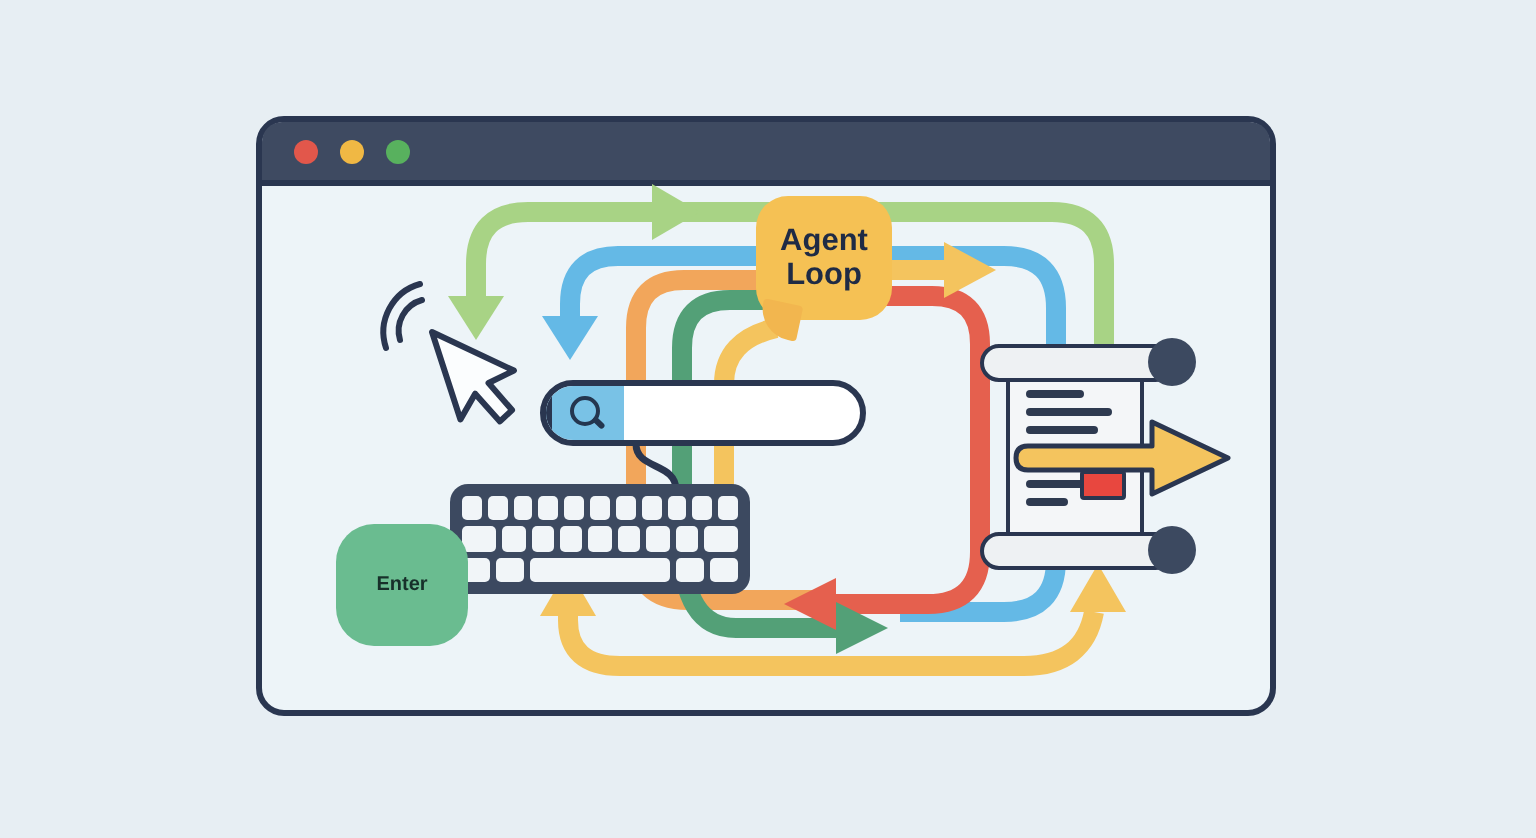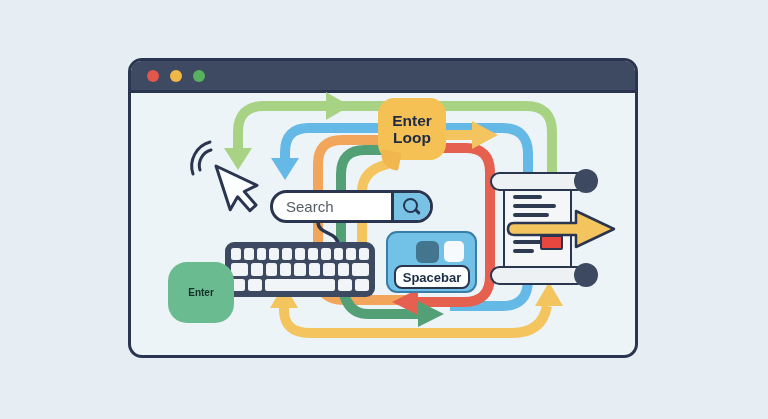--- a/index.html
+++ b/index.html
@@ -100,25 +100,24 @@
     <polygon points="418,301 418,327 444,314" fill="#53a077"></polygon>
     <polygon points="418,289 418,315 392,302" fill="#e5604e"></polygon>
     <polygon points="270,308 298,308 284,284" fill="#f4c45e"></polygon>
     <polygon points="535,306 563,306 549,282" fill="#f4c45e"></polygon>
     <polygon points="472,121 472,149 498,135" fill="#f4c45e"></polygon>
 
     <path d="M318 222 C318 235 338 231 338 245" fill="none" stroke="#2a3650" stroke-width="3.5"></path>
   </svg>
 
   <div class="widget agent-label">
-    <div class="wrap">Enter Loop</div>
+    <div class="wrap">Agent Loop</div>
   </div>
 
   <div class="widget search-bar">
-    <input class="search-input" type="text" placeholder="Search" style="">
     <div class="search-btn">
       <span class="mag"></span>
     </div>
   </div>
 
   <div class="widget keyboard">
     <div class="kb-row">
       <span class="kb-key"></span>
         <span class="kb-key"></span>
         <span class="kb-key"></span>
@@ -148,27 +147,20 @@
         <span class="kb-key space"></span>
         <span class="kb-key"></span>
         <span class="kb-key"></span>
     </div>
   </div>
 
   <div class="widget enter-key">
     <span>Enter</span>
   </div>
 
-  <div class="widget spacebar-widget">
-    <span class="sb-dark-key"></span>
-    <span class="sb-white-key"></span>
-    <div class="sb-pill">
-      <span>Spacebar</span>
-    </div>
-  </div>
 
   <div class="widget scroll-doc">
     <div class="sc-body">
       <div class="sc-line" style="width:60%"></div>
       <div class="sc-line" style="width:88%"></div>
       <div class="sc-line" style="width:74%"></div>
       <div class="sc-line" style="width:34%"></div>
       <div class="sc-line" style="width:56%"></div>
       <div class="sc-line" style="width:60%"></div>
       <div class="sc-line" style="width:42%"></div>

